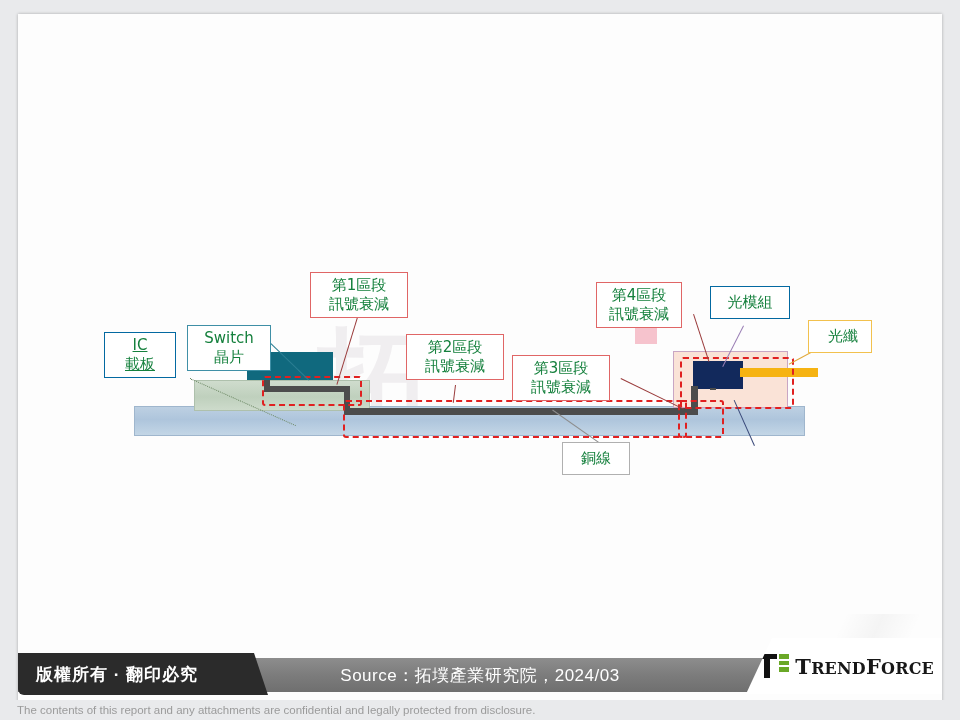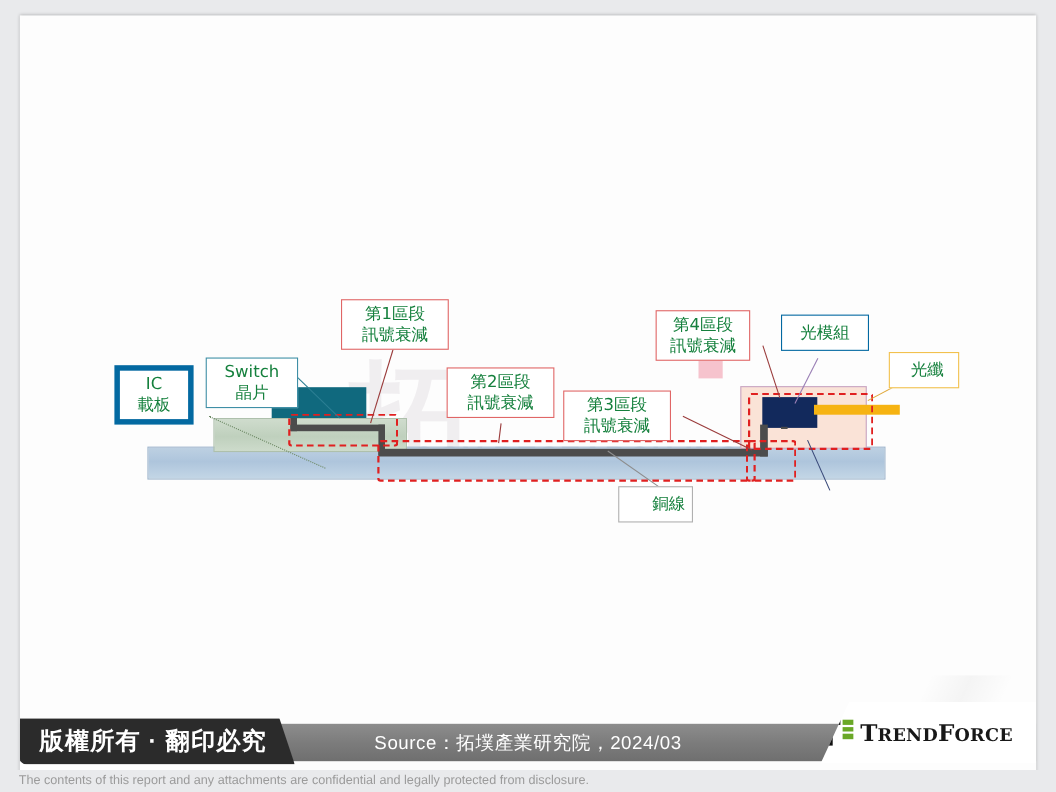--- a/index.html
+++ b/index.html
@@ -92,55 +92,55 @@
   
   .lbl{
     position:absolute;background:#fff;
     font-size:15px;line-height:19px;color:#15803d;
     text-align:center;box-sizing:border-box;
     padding:3px 6px;white-space:nowrap;
     font-family:"DejaVu Sans","Liberation Sans",sans-serif;
   }
   .lbl-red{border:1px solid #e06666;}
   .lbl-teal{border:1px solid #3f8fa6;}
-  .lbl-green{border:5px solid #0369a1;}
+  .lbl-green{border:1px solid #0369a1;text-decoration:underline;}
   .lbl-purple{border:1px solid #0369a1;}
   .lbl-yellow{border:1px solid #f2c14e;}
-  .lbl-grey{border:1px solid #b0b0b0;text-align:right;}
+  .lbl-grey{border:1px solid #b0b0b0;}
   .lbl-navy{border:1px solid #3f5f8f;}
   .lbl .l1,.lbl .l2{display:block;}
   
   .footer{
     position:absolute;left:0;bottom:0;width:924px;height:56px;
   }
   .foot-bar{
     position:absolute;left:0;top:8px;width:924px;height:34px;
     background:linear-gradient(180deg,#8d8d8d 0%,#7c7c7c 50%,#6f6f6f 100%);
   }
   .foot-tag{
     position:absolute;left:0;top:3px;width:250px;height:42px;
     background:#2b2b2b;
     border-radius:0 0 0 6px;
     -webkit-clip-path:polygon(0 0,236px 0,250px 42px,0 42px);
     clip-path:polygon(0 0,236px 0,250px 42px,0 42px);
-    color:#fff;font-weight:700;font-size:22px;
+    color:#fff;font-weight:700;font-size:17px;
     display:flex;align-items:center;padding-left:18px;box-sizing:border-box;
     letter-spacing:1px;
   }
   .foot-src{
     position:absolute;left:0;top:8px;width:924px;height:34px;
     display:flex;align-items:center;justify-content:center;
     color:#fff;font-size:17px;letter-spacing:.5px;
   }
   .foot-logo{
     position:absolute;right:0;top:-12px;width:196px;height:56px;
     background:#fff;
     -webkit-clip-path:polygon(26px 0,196px 0,196px 56px,0 56px);
     clip-path:polygon(26px 0,196px 0,196px 56px,0 56px);
-    display:flex;align-items:center;justify-content:flex-start;
+    display:flex;align-items:center;justify-content:flex-end;
     padding-right:8px;box-sizing:border-box;
   }
   .logo-mark{width:30px;height:24px;margin-right:6px;flex:none;}
   .logo-text{
     font-family:"DejaVu Serif","Liberation Serif",serif;
     font-size:21px;color:#171717;font-weight:700;letter-spacing:.2px;
   }
   .logo-text .sm{font-size:16px;}
   .disclaimer{
     position:absolute;left:0;bottom:0;width:960px;height:20px;

